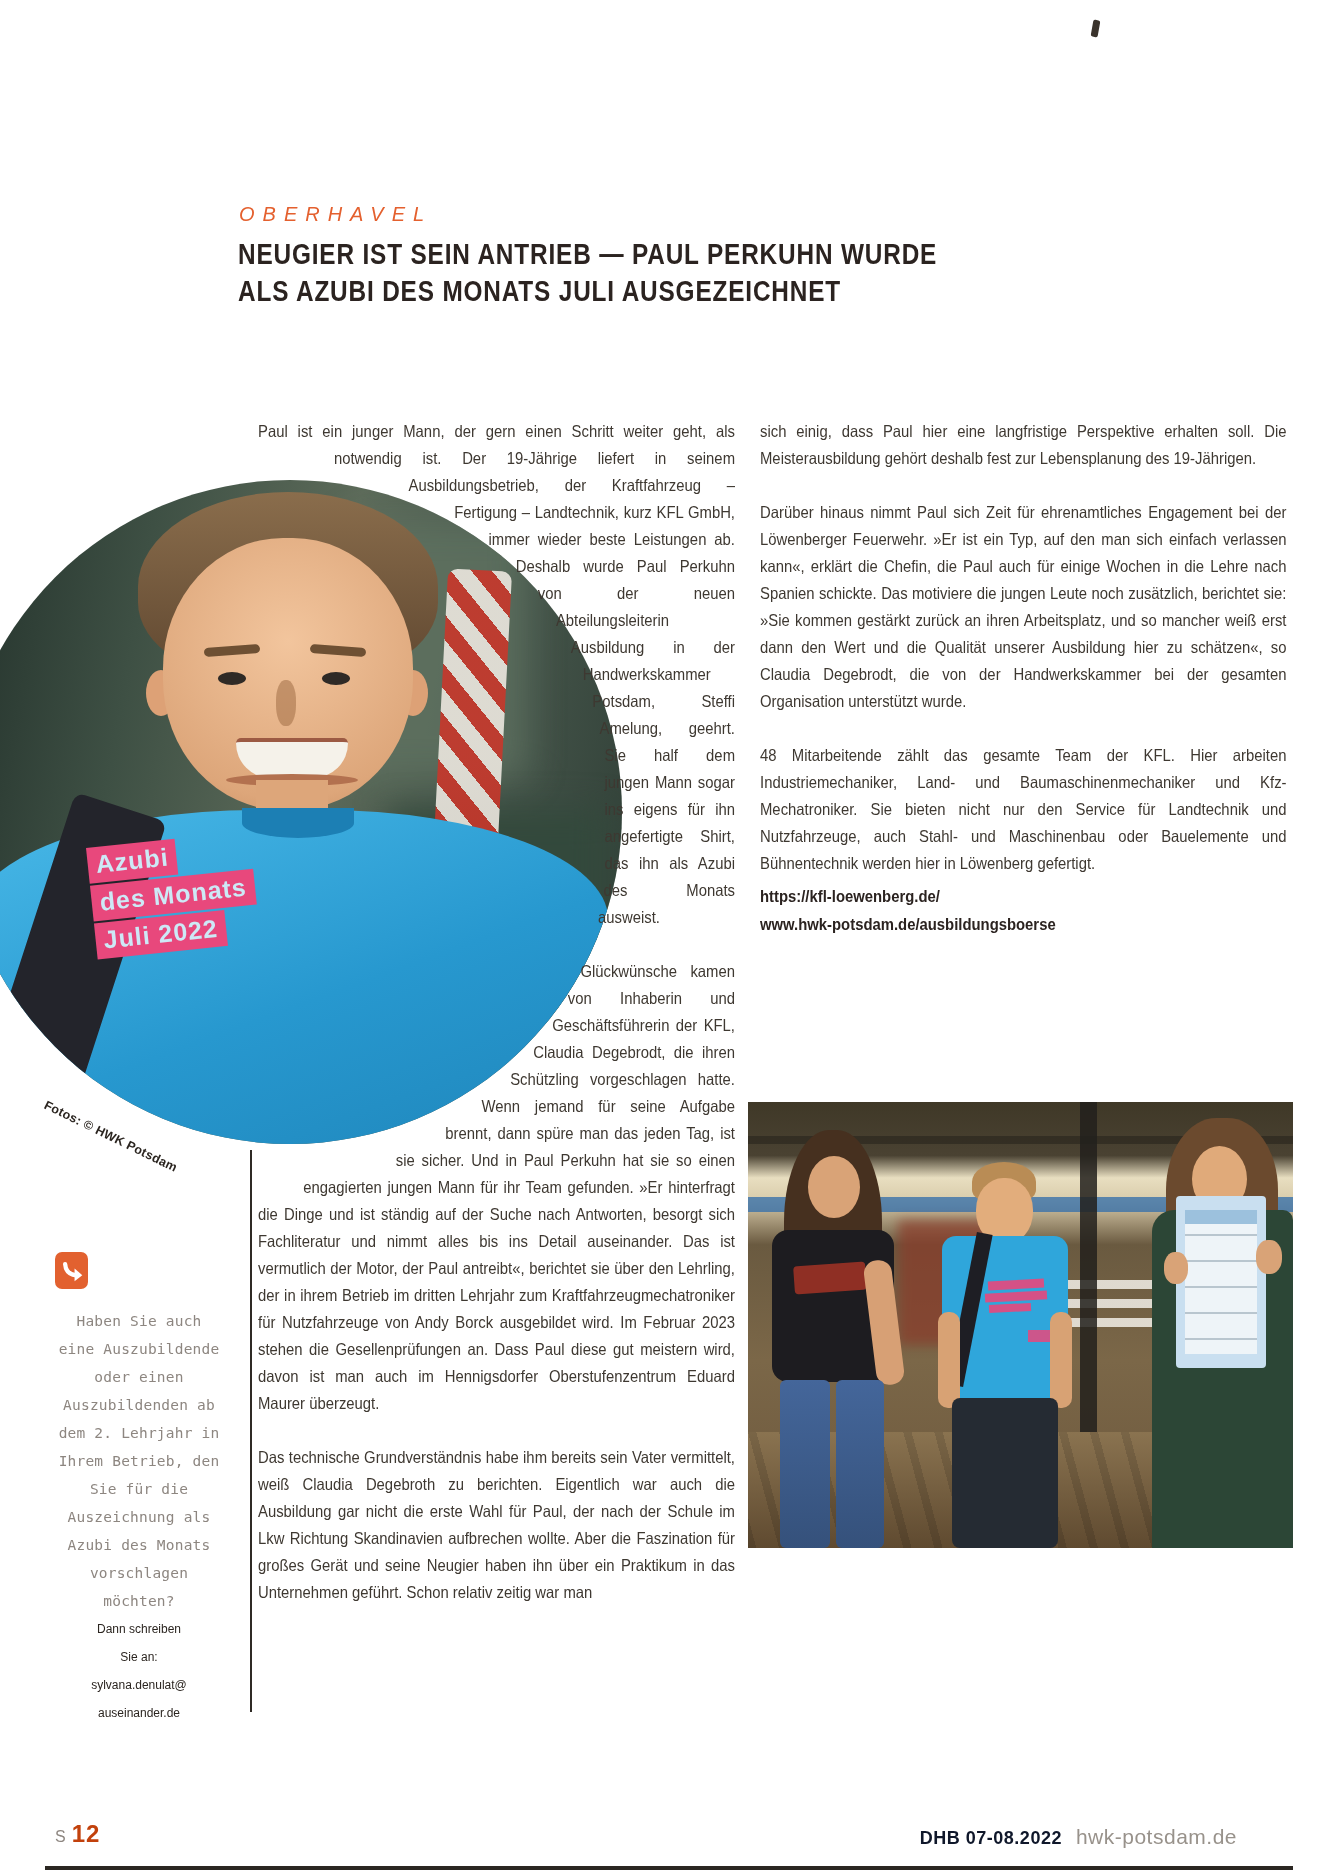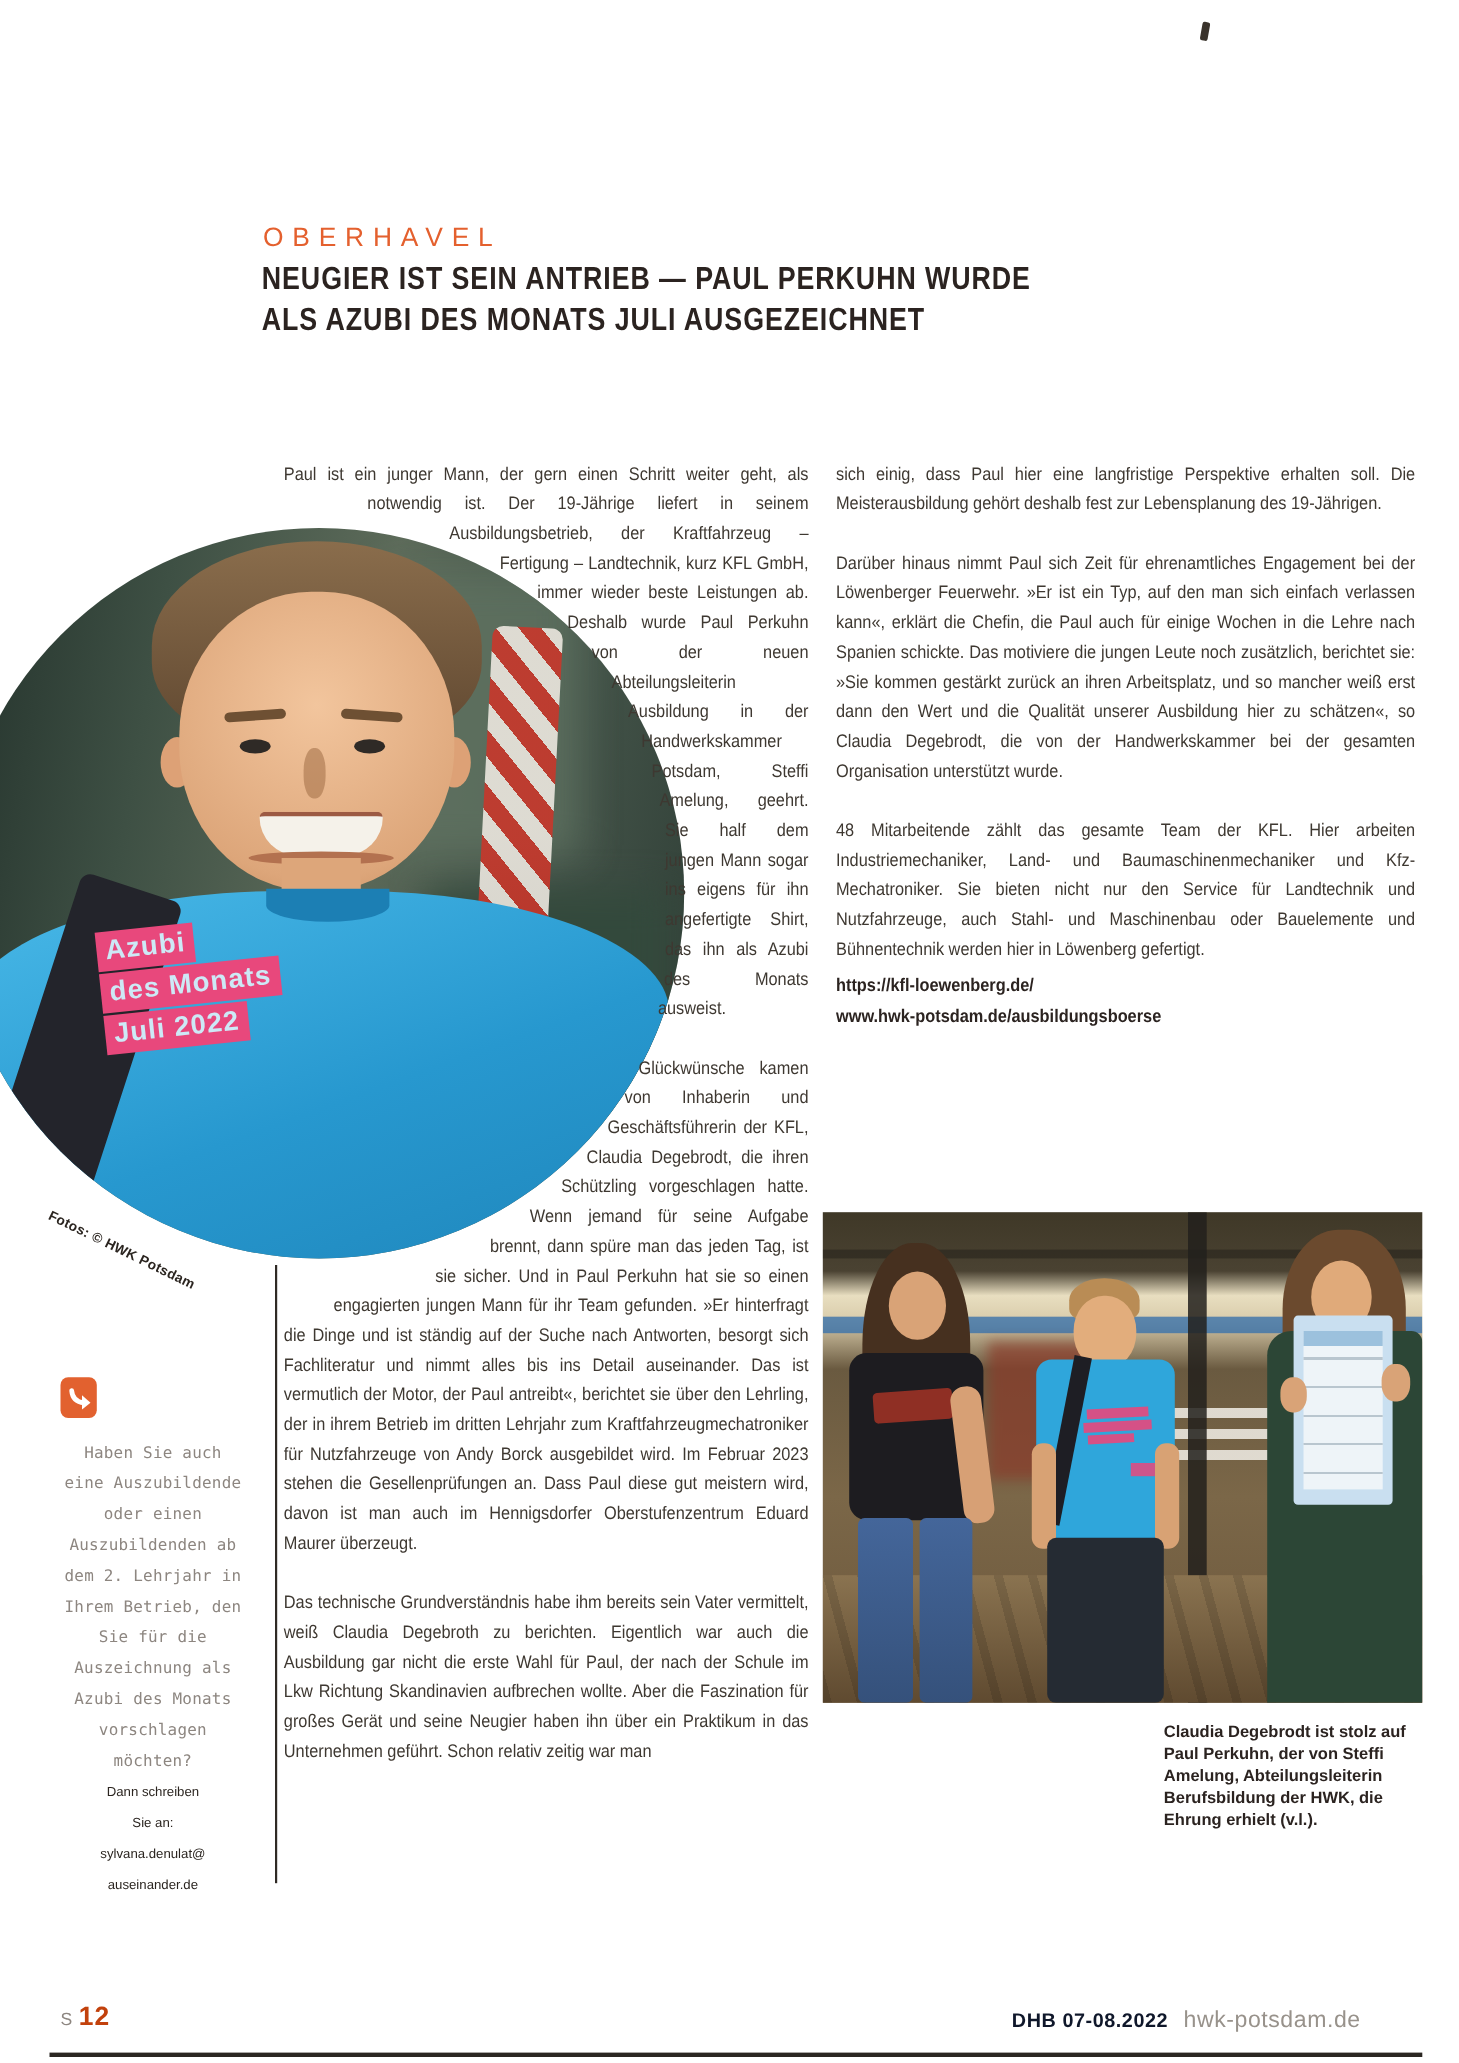--- a/index.html
+++ b/index.html
@@ -1,21 +1,21 @@
 <!DOCTYPE html>
 <html lang="de"><head>
 <meta charset="utf-8">
 <style>
   html,body{margin:0;padding:0;background:#ffffff;}
   .page{position:relative;width:1326px;height:1875px;background:#fff;overflow:hidden;
         font-family:"Liberation Sans",sans-serif;color:#3e3831;}
 
   
-  .kicker{position:absolute;left:239px;top:203px;font-size:24px;letter-spacing:8px;
-          color:#e4602e;font-weight:400;}
+  .kicker{position:absolute;left:239px;top:203px;font-size:20px;letter-spacing:8px;
+          color:#e4602e;font-weight:400;font-style:italic;}
   .title{position:absolute;left:238px;top:236px;width:860px;
          font-size:29px;line-height:37px;font-weight:bold;color:#2b2320;
          letter-spacing:1px;transform:scaleX(0.84);transform-origin:left top;}
   .title div{white-space:nowrap;}
 
   
   .col{position:absolute;top:418px;font-size:16.5px;line-height:27px;
        text-align:justify;color:#3e3831;transform-origin:left top;hyphens:auto;}
   .col1{left:258px;width:530px;transform:scaleX(0.9);}
   .col2{left:760px;width:585px;transform:scaleX(0.9);}
@@ -242,21 +242,20 @@
     <div class="fig m-pants"></div>
     <div class="fig w2-hair"></div>
     <div class="fig w2-face"></div>
     <div class="fig w2-dress"></div>
     <div class="fig w2-folder"></div>
     <div class="fig w2-page"></div>
     <div class="fig w2-hand1"></div>
     <div class="fig w2-hand2"></div>
   </div>
 
-  <div class="caption">Claudia Degebrodt ist stolz auf Paul Perkuhn, der von Steffi Amelung, Abteilungsleiterin Berufsbildung der HWK, die Ehrung erhielt (v.l.).</div>
 
   <div class="footer-left">
     <span class="s">S</span>
     <span class="num">12</span>
   </div>
   <div class="footer-right">
     <span class="issue">DHB 07-08.2022</span>
     <span class="site">hwk-potsdam.de</span>
   </div>
   <div class="bottom-rule"></div>

